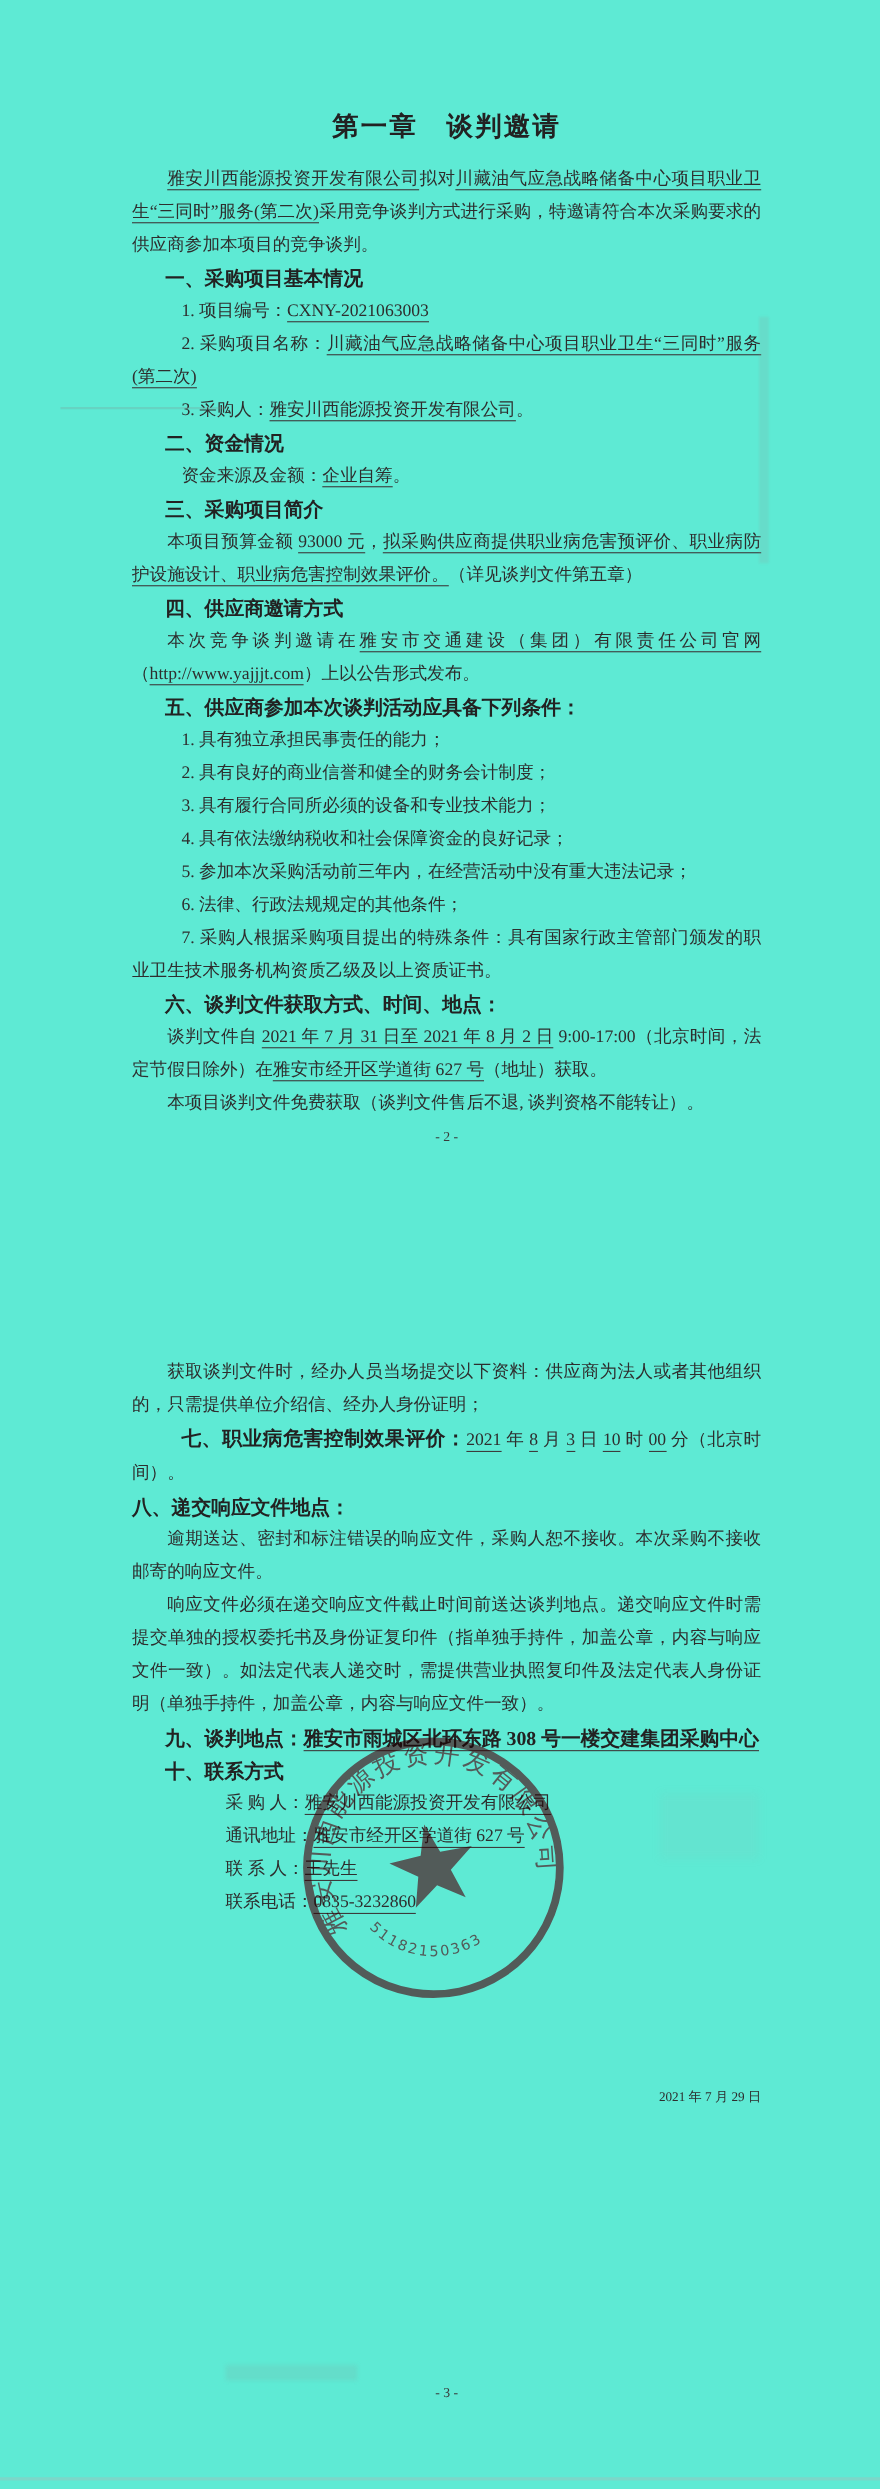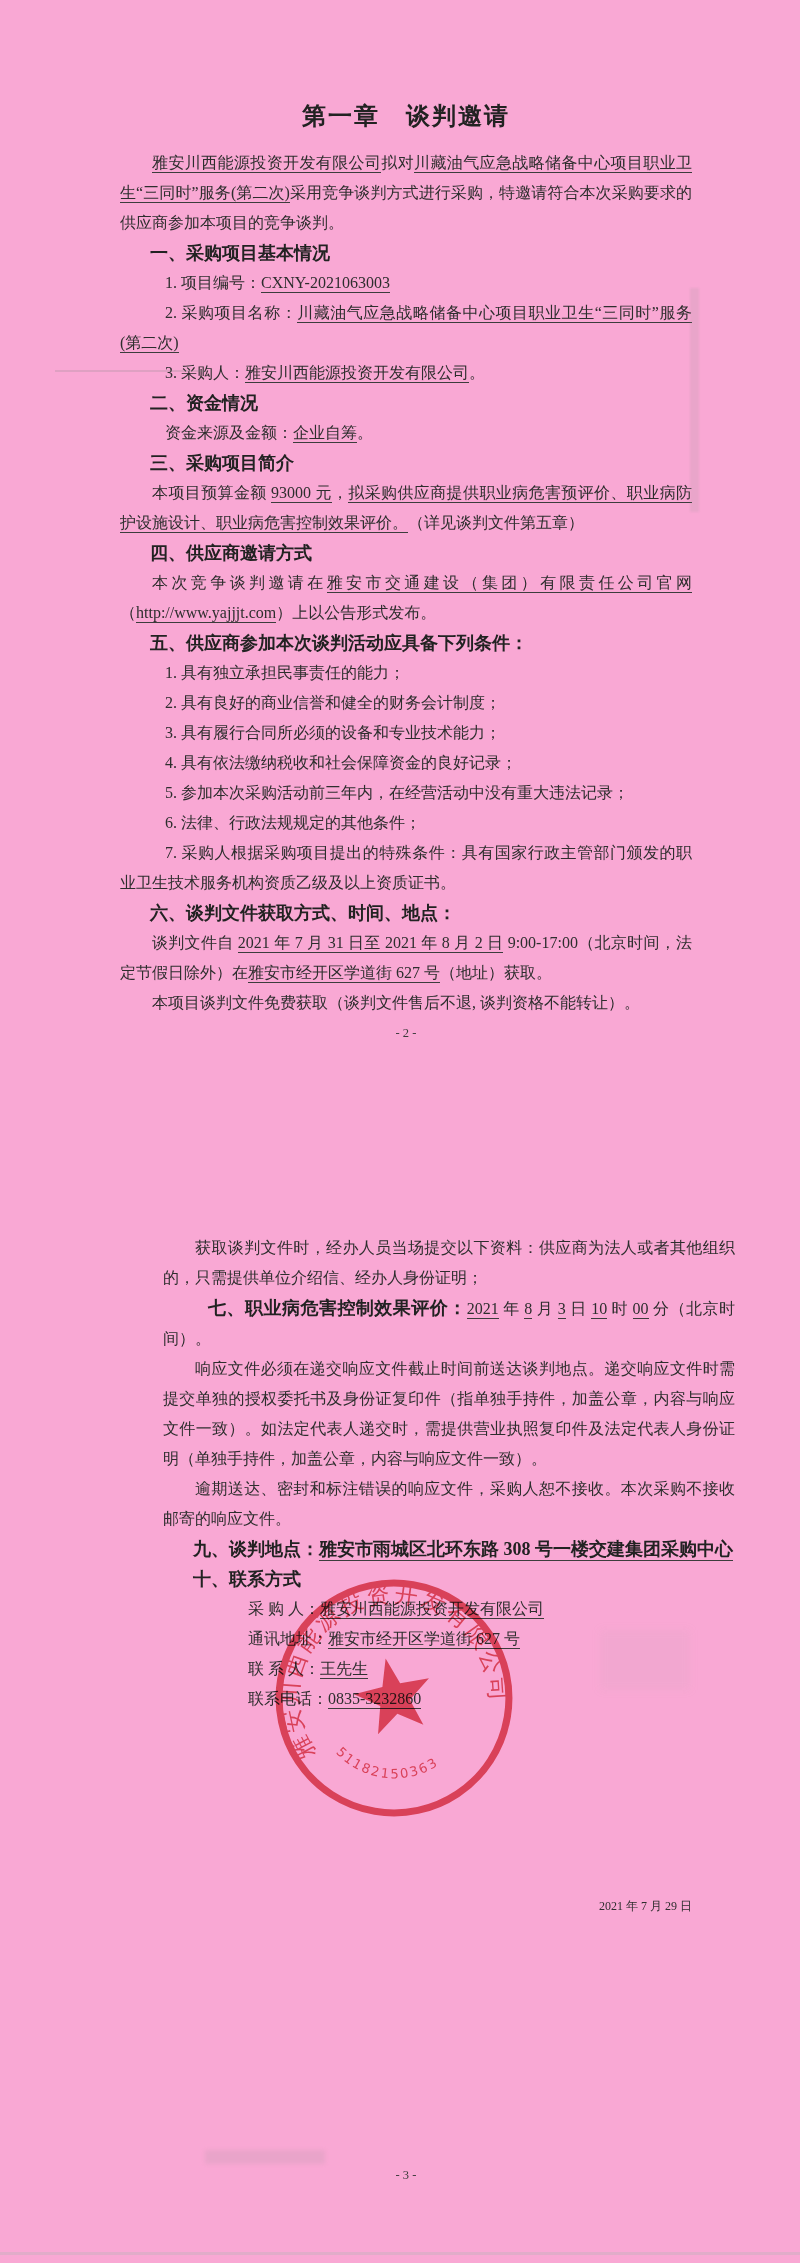--- a/index.html
+++ b/index.html
@@ -1,19 +1,19 @@
 <!DOCTYPE html>
 <html><head>
 <meta charset="utf-8">
 <style>
   html,body{margin:0;padding:0;background:#e9e9e7;}
   .doc{
     position:relative;
     width:800px;height:2263px;
-    background:#f9a8d4;
+    background:#5eead4;
     overflow:hidden;
     font-family:"Liberation Serif","DejaVu Serif",serif;
     color:#2e2e2e;
   }
   .page{position:absolute;left:120px;width:572px;font-size:16px;line-height:30px;text-align:justify;}
   .page p{margin:0;}
   h1.title{margin:0 0 16px 0;font-size:24px;line-height:32px;font-weight:bold;text-align:center;letter-spacing:2px;color:#222;}
   .h{font-weight:bold;font-size:18px;text-indent:30px;margin:4px 0 0 0;color:#222;}
   .p{text-indent:32px;}
   .li{text-indent:45px;}
@@ -62,25 +62,26 @@
     <p class="li">4. 具有依法缴纳税收和社会保障资金的良好记录；</p>
     <p class="li">5. 参加本次采购活动前三年内，在经营活动中没有重大违法记录；</p>
     <p class="li">6. 法律、行政法规规定的其他条件；</p>
     <p class="li">7. 采购人根据采购项目提出的特殊条件：具有国家行政主管部门颁发的职业卫生技术服务机构资质乙级及以上资质证书。</p>
     <p class="h mt6">六、谈判文件获取方式、时间、地点：</p>
     <p class="p"><span>谈判文件自 </span><span class="u">2021 年 7 月 31 日至 2021 年 8 月 2 日</span><span> 9:00-17:00（北京时间，法定节假日除外）在</span><span class="u">雅安市经开区学道街 627 号</span><span>（地址）获取。</span></p>
     <p class="p">本项目谈判文件免费获取（谈判文件售后不退, 谈判资格不能转让）。</p>
     <p class="pageno">- 2 -</p>
   </div>
 
-  <div class="page" style="top:1233px;margin-left:43px;">
+  <div class="page" style="top:1233px;">
     <p class="p">获取谈判文件时，经办人员当场提交以下资料：供应商为法人或者其他组织的，只需提供单位介绍信、经办人身份证明；</p>
     <p class="hp"><span class="b">七、职业病危害控制效果评价：</span><span><span class="u">2021</span><span> 年 </span><span class="u">8</span><span> 月 </span><span class="u">3</span><span> 日 </span><span class="u">10</span><span> 时 </span><span class="u">00</span><span> 分（北京时间）。</span></span></p>
+    <p class="h h0 mt8">八、递交响应文件地点：</p>
+    <p class="p mt12">逾期送达、密封和标注错误的响应文件，采购人恕不接收。本次采购不接收邮寄的响应文件。</p>
     <p class="p mt16">响应文件必须在递交响应文件截止时间前送达谈判地点。递交响应文件时需提交单独的授权委托书及身份证复印件（指单独手持件，加盖公章，内容与响应文件一致）。如法定代表人递交时，需提供营业执照复印件及法定代表人身份证明（单独手持件，加盖公章，内容与响应文件一致）。</p>
-    <p class="p mt12">逾期送达、密封和标注错误的响应文件，采购人恕不接收。本次采购不接收邮寄的响应文件。</p>
     <p class="h"><span class="b">九、谈判地点：</span><span><span class="u">雅安市雨城区北环东路 308 号一楼交建集团采购中心</span></span></p>
     <p class="h">十、联系方式</p>
     <p class="contact-row"><span>采 购 人：</span><span class="u">雅安川西能源投资开发有限公司</span></p>
     <p class="contact-row"><span>通讯地址：</span><span class="u">雅安市经开区学道街 627 号</span></p>
     <p class="contact-row"><span>联 系 人：</span><span class="u">王先生</span></p>
     <p class="contact-row"><span>联系电话：</span><span class="u">0835-3232860</span></p>
   </div>
 
   <svg class="seal" viewBox="0 0 250 250">
     <defs>

